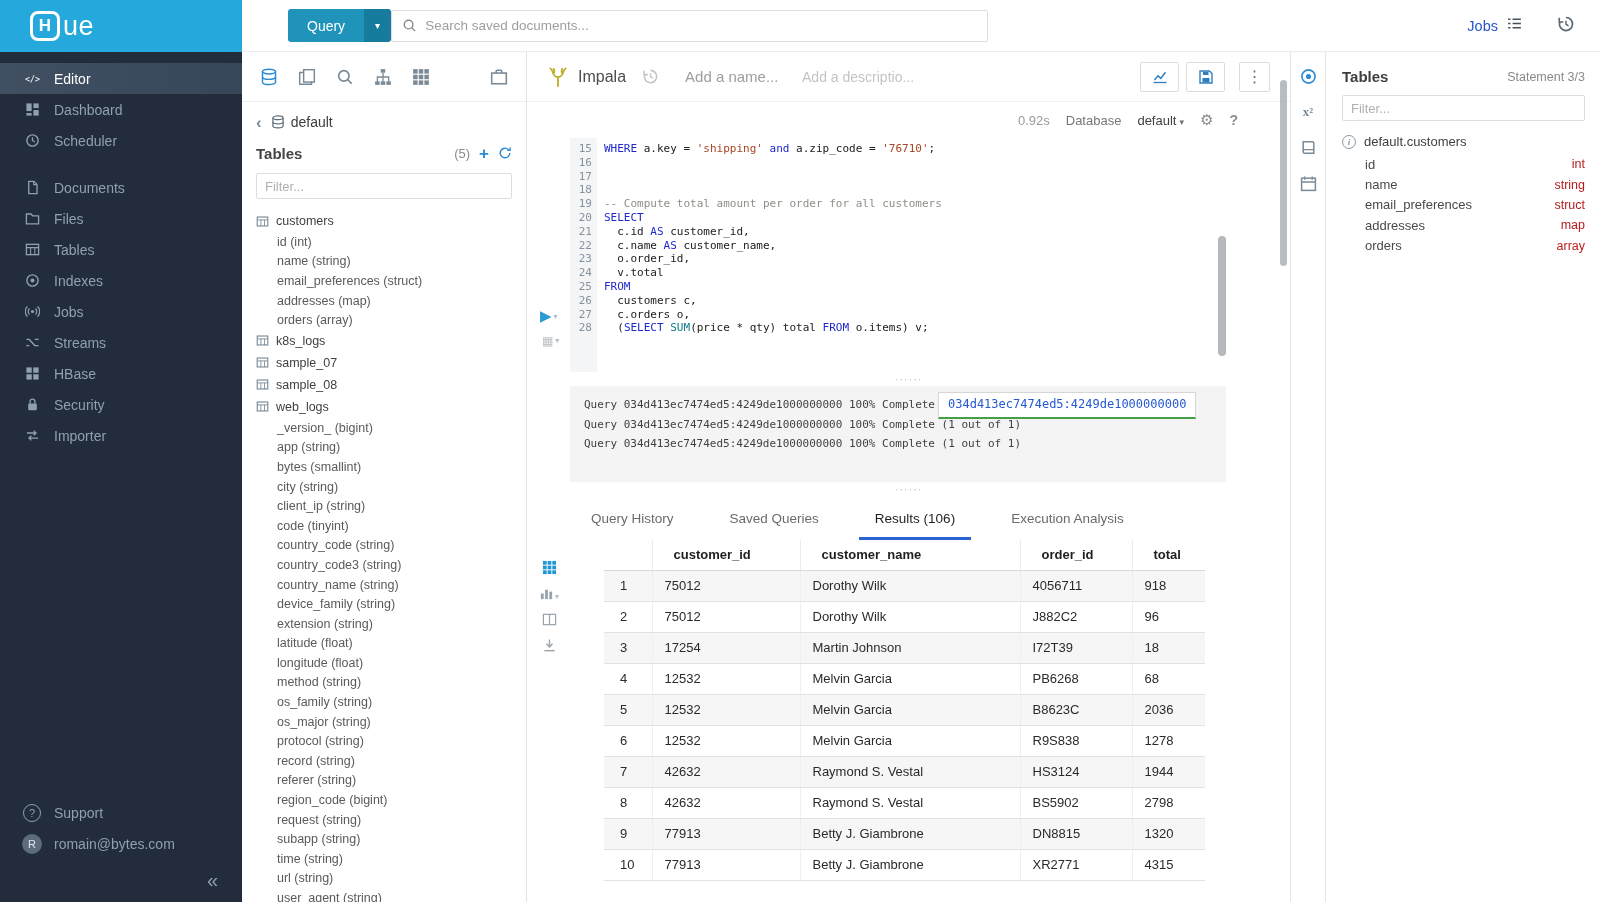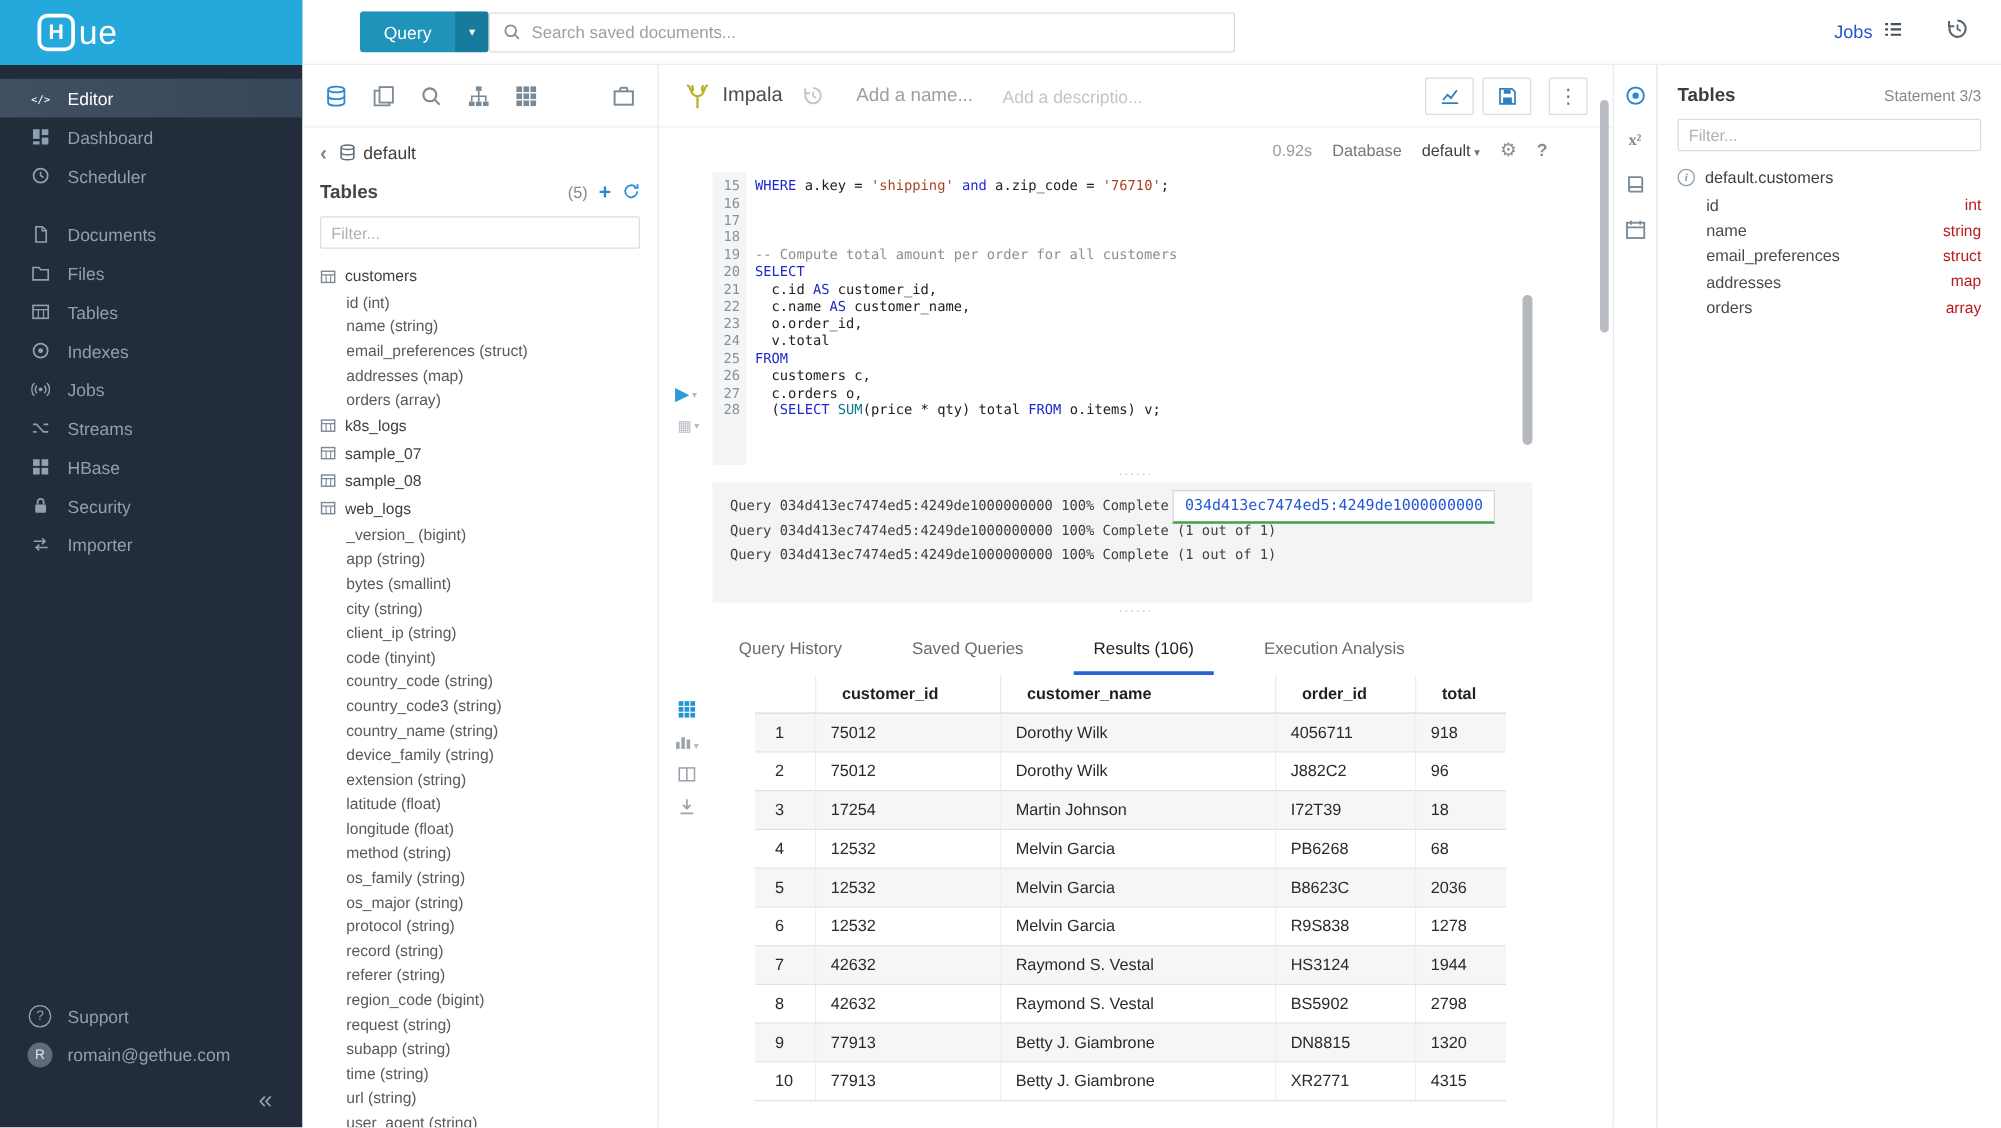--- a/index.html
+++ b/index.html
@@ -297,21 +297,21 @@
       </nav>
     <div class="sidebar-footer">
       <div class="nav-item">
         <span class="nav-icon">
             <span class="qmark">?</span>
           </span>
         <span class="nav-label">Support</span>
       </div>
       <div class="nav-item">
         <span class="avatar">R</span>
-        <span class="nav-label">romain@gethue.com</span>
+        <span class="nav-label">romain@bytes.com</span>
       </div>
       <div class="collapse-row">
         <span>«</span>
       </div>
     </div>
   </aside>
 
   <div class="main-col">
 
     <header class="topbar">

